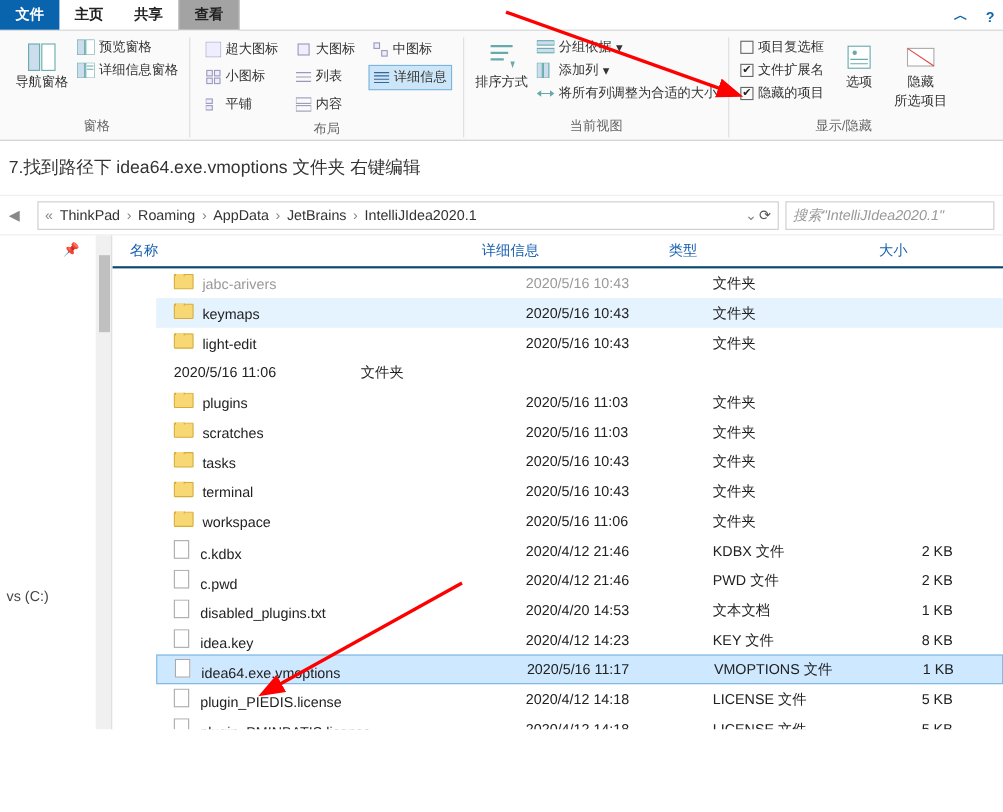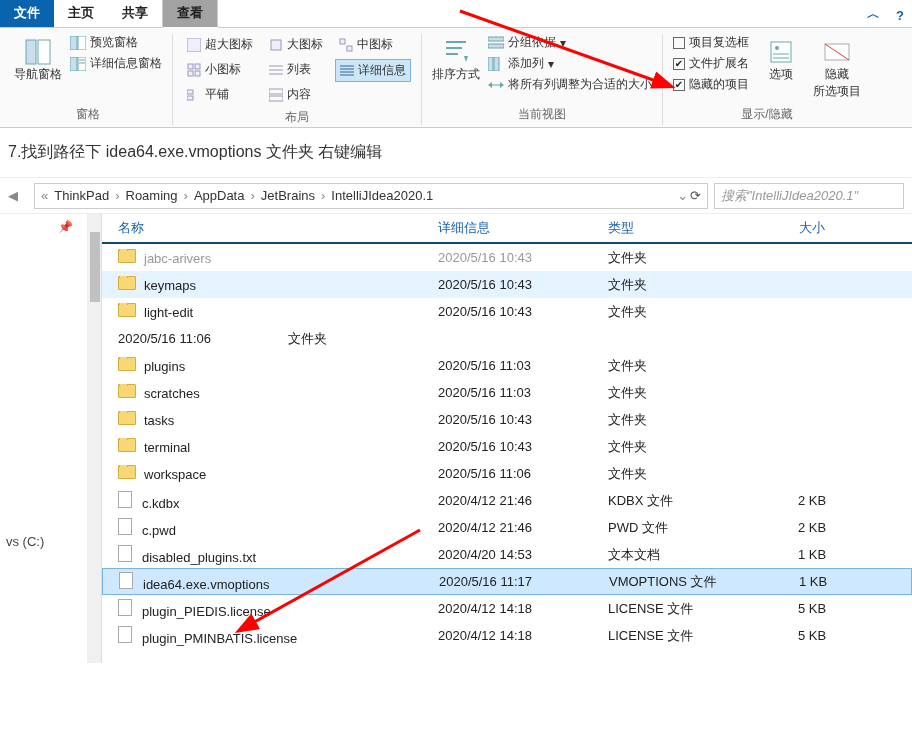--- a/index.html
+++ b/index.html
@@ -41,21 +41,21 @@
 .scrollcol{width:14px;background:#f0f0f0;border-right:1px solid #ddd;position:relative;}
 .scrollthumb{position:absolute;left:2px;top:18px;width:10px;height:70px;background:#c0c0c0;}
 
 .flist{flex:1;overflow:hidden;}
 .fheader{display:flex;border-bottom:2px solid #0c4a6e;color:#175fb0;font-size:13px;height:30px;align-items:center;padding-left:10px;}
 .fheader .col{padding:0 6px;}
 .col-name{width:320px;}
 .col-date{width:170px;}
 .col-type{width:160px;}
 .col-size{width:100px;text-align:center;}
-.frow{display:flex;align-items:center;height:27px;padding-left:10px;color:#222;}
+.frow{display:flex;align-items:center;height:27px;padding-left:10px;color:#222;margin-left:40px;}
 .frow .col{padding:0 6px;overflow:hidden;white-space:nowrap;}
 .frow.hover{background:#e5f3ff;}
 .frow.selected{background:#cde8ff;border:1px solid #7ab5e0;}
 .folder-ico{width:18px;height:14px;background:#f8d775;border:1px solid #d6ad3b;border-radius:1px;display:inline-block;margin-right:8px;position:relative;}
 .folder-ico::before{content:"";position:absolute;top:-3px;left:0;width:7px;height:3px;background:#f8d775;border:1px solid #d6ad3b;border-bottom:none;}
 .file-ico{width:14px;height:17px;background:#fff;border:1px solid #aaa;display:inline-block;margin-right:10px;}
 
 .arrow1{position:absolute;pointer-events:none;}
 .arrow2{position:absolute;pointer-events:none;}
 svg{display:block;}
@@ -351,20 +351,26 @@
           <div class="col col-date" style="">2020/4/12 21:46</div>
           <div class="col col-type">PWD 文件</div>
           <div class="col col-size">2 KB</div>
         </div>
         <div class="frow">
           <div class="col col-name" style=""><span class="file-ico"></span>disabled_plugins.txt</div>
           <div class="col col-date" style="">2020/4/20 14:53</div>
           <div class="col col-type">文本文档</div>
           <div class="col col-size">1 KB</div>
         </div>
+        <div class="frow">
+          <div class="col col-name" style=""><span class="file-ico"></span>idea.key</div>
+          <div class="col col-date" style="">2020/4/12 14:23</div>
+          <div class="col col-type">KEY 文件</div>
+          <div class="col col-size">8 KB</div>
+        </div>
         <div class="frow selected">
           <div class="col col-name" style=""><span class="file-ico"></span>idea64.exe.vmoptions</div>
           <div class="col col-date" style="">2020/5/16 11:17</div>
           <div class="col col-type">VMOPTIONS 文件</div>
           <div class="col col-size">1 KB</div>
         </div>
         <div class="frow">
           <div class="col col-name" style=""><span class="file-ico"></span>plugin_PIEDIS.license</div>
           <div class="col col-date" style="">2020/4/12 14:18</div>
           <div class="col col-type">LICENSE 文件</div>

